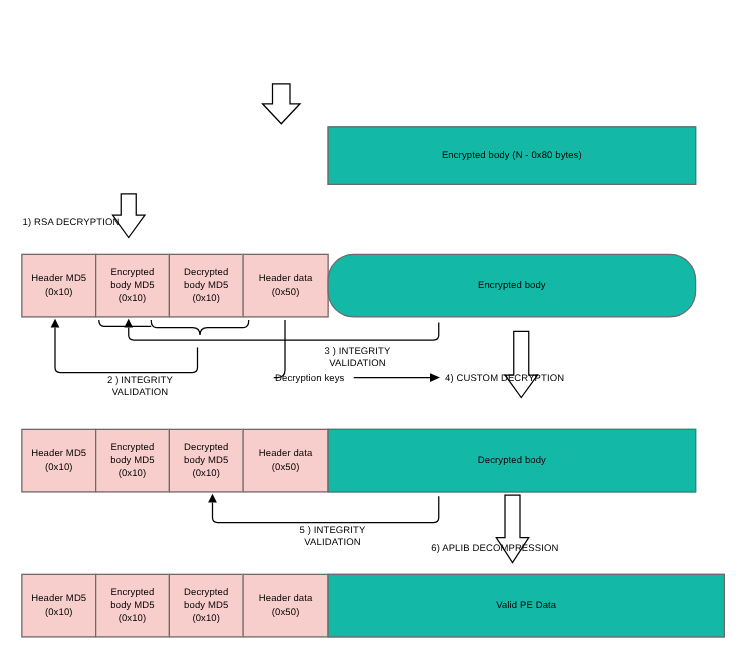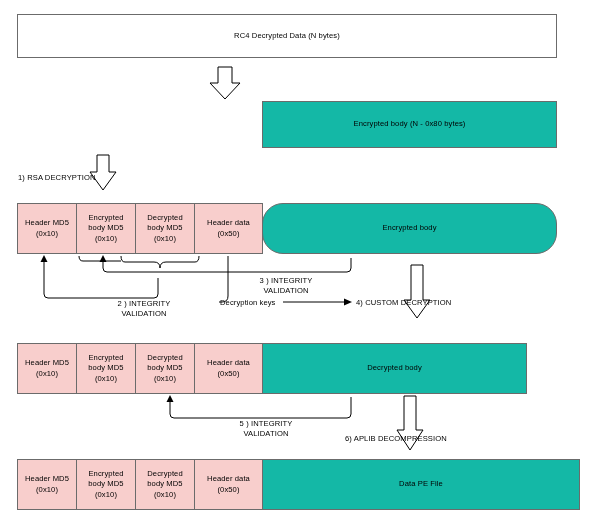--- a/index.html
+++ b/index.html
@@ -31,21 +31,20 @@
     text-align:center;white-space:pre-line;
     letter-spacing:.1px;
   }
   .lbl.left{text-align:center;white-space:nowrap;}
 </style>
 </head>
 <body>
 
 <div id="stage">
 
-  <div class="box white" style="left:17px;top:14px;width:540px;height:44px;">RC4 Decrypted Data (N bytes)</div>
 
   <div class="box blue" style="left:262px;top:101px;width:295px;height:47px;">Encrypted body (N - 0x80 bytes)</div>
 
   <div class="box pink" style="left:17px;top:203px;width:60px;height:51px;">Header MD5
 (0x10)</div>
   <div class="box pink" style="left:76px;top:203px;width:60px;height:51px;">Encrypted
 body MD5
 (0x10)</div>
   <div class="box pink" style="left:135px;top:203px;width:60px;height:51px;">Decrypted
 body MD5
@@ -57,33 +56,33 @@
   <div class="box pink" style="left:17px;top:343px;width:60px;height:51px;">Header MD5
 (0x10)</div>
   <div class="box pink" style="left:76px;top:343px;width:60px;height:51px;">Encrypted
 body MD5
 (0x10)</div>
   <div class="box pink" style="left:135px;top:343px;width:60px;height:51px;">Decrypted
 body MD5
 (0x10)</div>
   <div class="box pink" style="left:194px;top:343px;width:69px;height:51px;">Header data
 (0x50)</div>
-  <div class="box blue" style="left:262px;top:343px;width:265px;height:51px;">Decrypted body</div>
+  <div class="box blue" style="left:262px;top:343px;width:295px;height:51px;">Decrypted body</div>
 
   <div class="box pink" style="left:17px;top:459px;width:60px;height:51px;">Header MD5
 (0x10)</div>
   <div class="box pink" style="left:76px;top:459px;width:60px;height:51px;">Encrypted
 body MD5
 (0x10)</div>
   <div class="box pink" style="left:135px;top:459px;width:60px;height:51px;">Decrypted
 body MD5
 (0x10)</div>
   <div class="box pink" style="left:194px;top:459px;width:69px;height:51px;">Header data
 (0x50)</div>
-  <div class="box blue" style="left:262px;top:459px;width:318px;height:51px;">Data PE File</div>
+  <div class="box blue" style="left:262px;top:459px;width:318px;height:51px;">Valid PE Data</div>
 
   <svg id="layer" viewBox="0 0 594 516">
     <g fill="none" stroke="#000000" stroke-width="1" stroke-linejoin="miter" stroke-linecap="butt">
 
       <path fill="#ffffff" stroke="#000000" d="M 218 67 L 232 67 L 232 83 L 240 83 L 225 99 L 210 83 L 218 83 Z"></path>
 
       <path fill="#ffffff" stroke="#000000" d="M 97 155 L 109 155 L 109 172 L 116 172 L 103 190 L 90 172 L 97 172 Z"></path>
 
       <path fill="#000000" stroke="none" d="M 44 255 L 40.5 262 L 47.5 262 Z"></path>
       <path d="M 44 262 L 44 294 Q 44 298 48 298 L 154 298 Q 158 298 158 294 L 158 278"></path>
@@ -103,21 +102,21 @@
 
       <path fill="#000000" stroke="none" d="M 170 395 L 166.5 402 L 173.5 402 Z"></path>
       <path d="M 170 402 L 170 414 Q 170 418 174 418 L 347 418 Q 351 418 351 414 L 351 397"></path>
 
       <path fill="#ffffff" stroke="#000000" d="M 404 396 L 416 396 L 416 430 L 423 430 L 410 450 L 397 430 L 404 430 Z"></path>
     </g>
   </svg>
 
   <div class="lbl left" style="left:18px;top:173px;">1) RSA DECRYPTION</div>
 
-  <div class="lbl" style="left:64px;top:299px;width:160px;">2 ) INTEGRITY
+  <div class="lbl" style="left:32px;top:299px;width:160px;">2 ) INTEGRITY
 VALIDATION</div>
 
   <div class="lbl" style="left:216px;top:276px;width:140px;">3 ) INTEGRITY
 VALIDATION</div>
 
   <div class="lbl left" style="left:220px;top:298px;">Decryption keys</div>
 
   <div class="lbl left" style="left:356px;top:298px;">4) CUSTOM DECRYPTION</div>
 
   <div class="lbl" style="left:186px;top:419px;width:160px;">5 ) INTEGRITY

